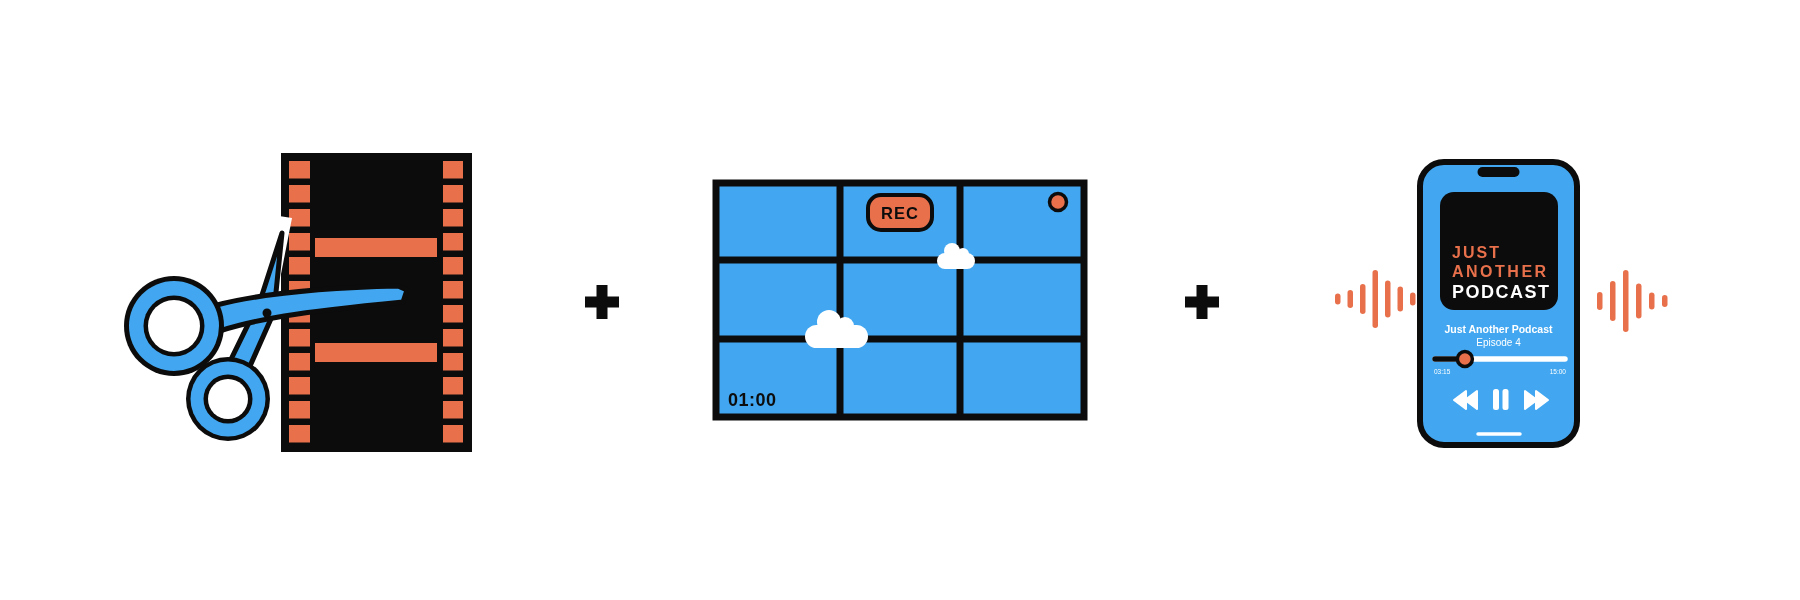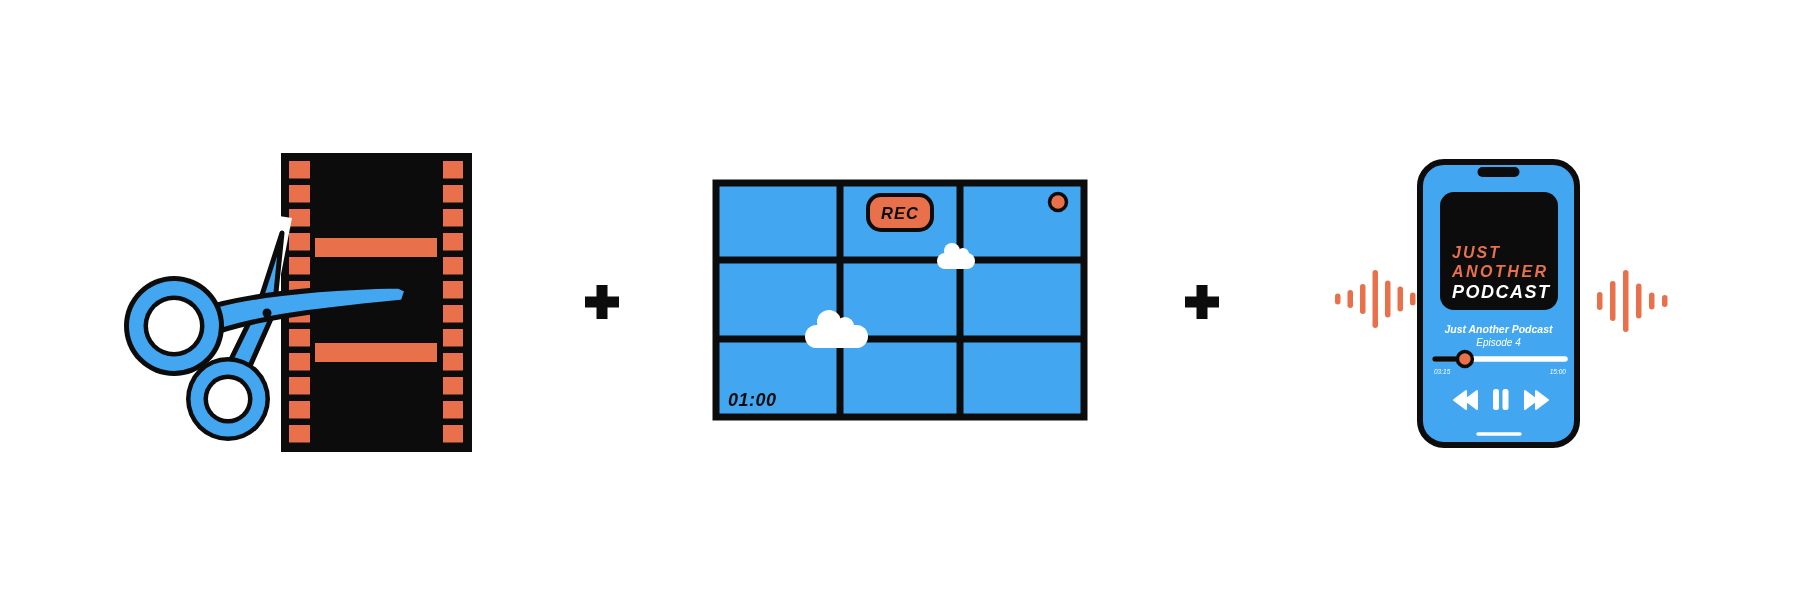--- a/index.html
+++ b/index.html
@@ -1,18 +1,18 @@
 <!DOCTYPE html>
 <html style="--blue: #42A7F0; --orange: #E8714C; --black: #0C0C0C; --white: #FFFFFF;"><head>
 <meta charset="utf-8">
 <style>
   :root{ --blue:#42A7F0; --orange:#E8714C; --black:#0C0C0C; --white:#FFFFFF; }
   html,body{margin:0;padding:0;background:#fff;}
   .canvas{position:relative;width:1800px;height:484px;background:var(--white);overflow:hidden;
-          font-family:"Liberation Sans",sans-serif;font-style:italic;}
+          font-family:"Liberation Sans",sans-serif;}
   svg{position:absolute;overflow:visible;display:block;}
   .f-blue{fill:var(--blue);} .f-orange{fill:var(--orange);} .f-black{fill:var(--black);} .f-white{fill:var(--white);}
   .st-black{stroke:var(--black);} .st-white{stroke:var(--white);}
   text{font-family:"Liberation Sans",sans-serif;}
   .t-bold{font-weight:bold;}
 </style>
 </head>
 <body>
 
 <div class="canvas">

